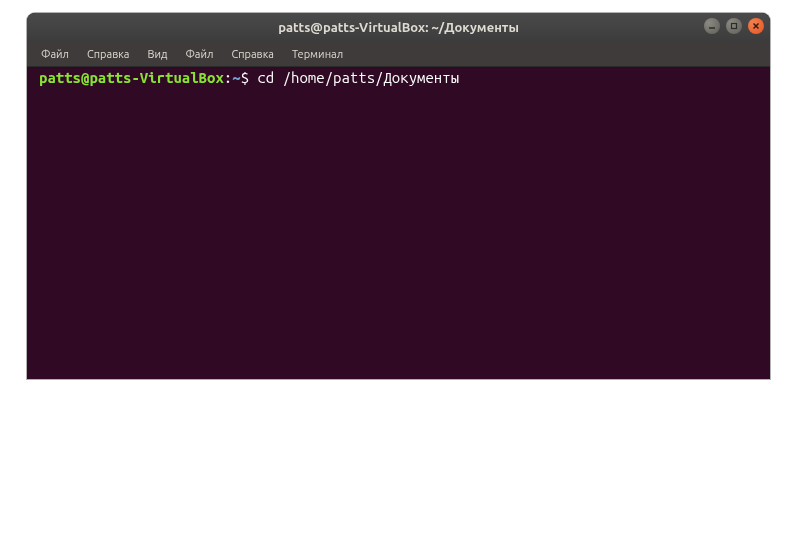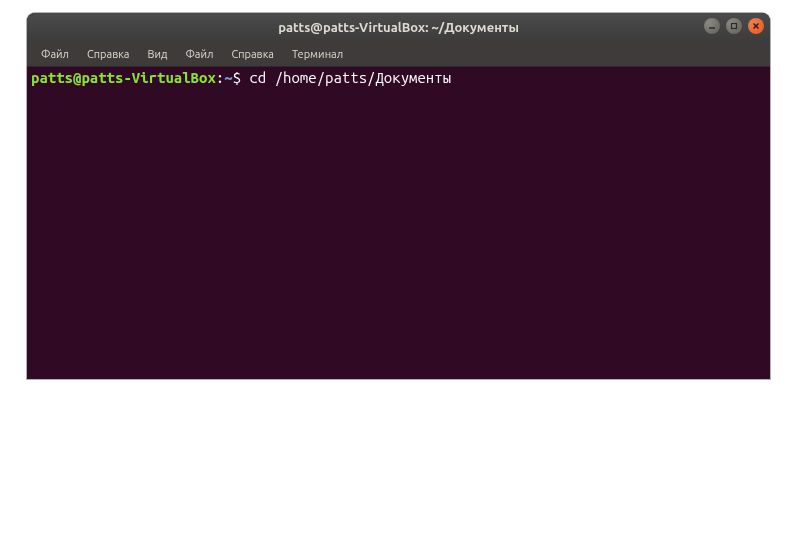--- a/index.html
+++ b/index.html
@@ -79,21 +79,21 @@
     }
     .menu-item {
       color: #dfdbd2;
       font-size: 11px;
       padding: 3px 8px;
       cursor: pointer;
     }
     .terminal-body {
       background: #300a24;
       height: calc(100% - 54px);
-      padding: 2px 4px;
+      padding: 2px 12px;
       font-family: "Ubuntu Mono", "DejaVu Sans Mono", monospace;
       font-size: 15px;
       line-height: 18px;
       color: #ffffff;
     }
     .term-line {
       white-space: pre;
     }
     .prompt-user {
       color: #8ae234;

